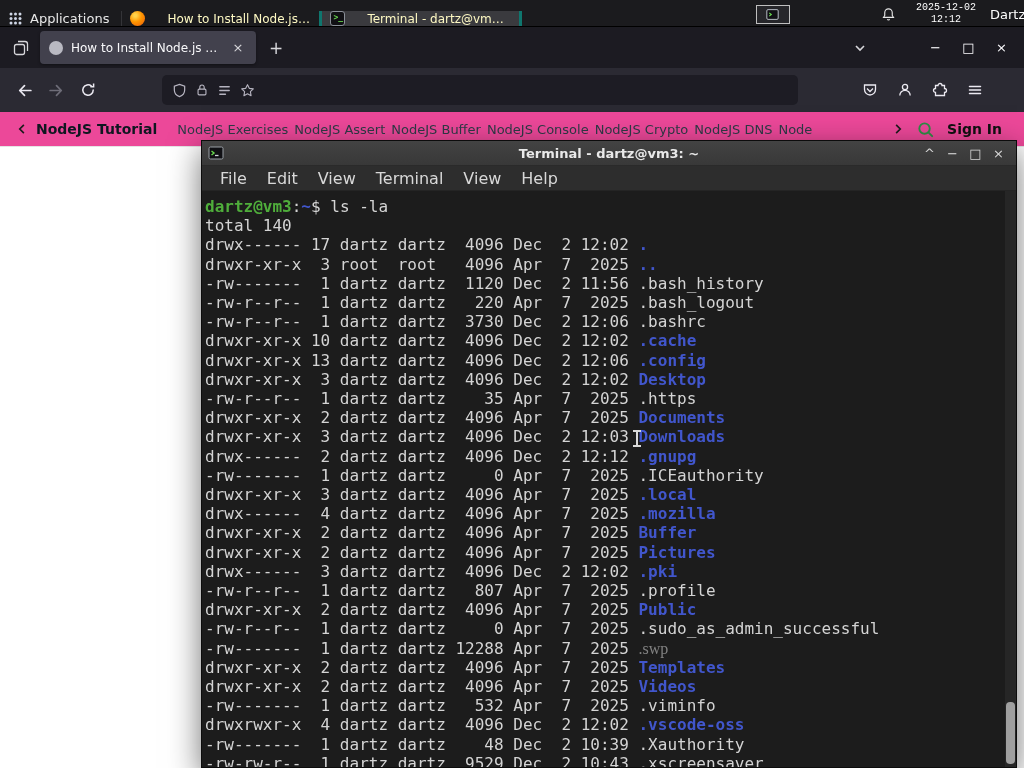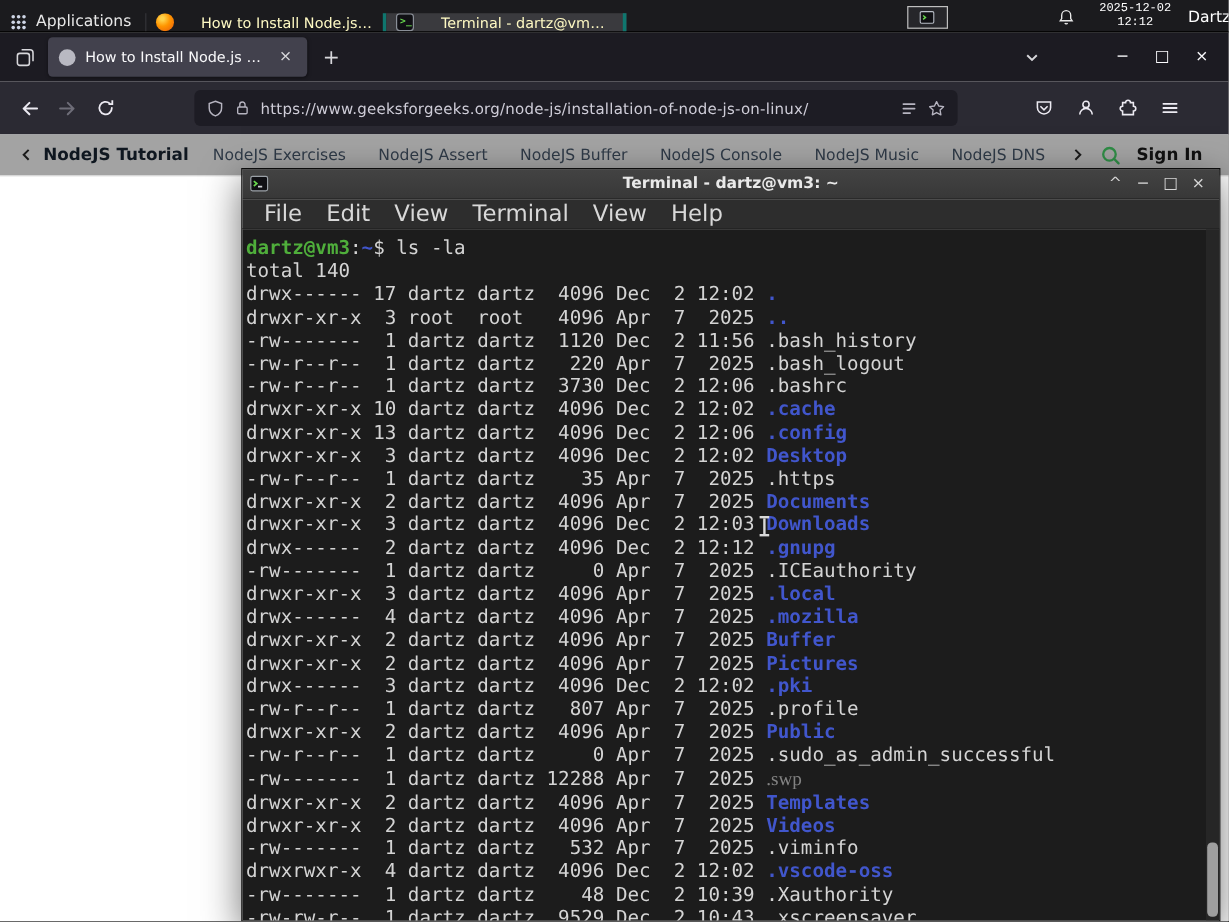--- a/index.html
+++ b/index.html
@@ -59,25 +59,25 @@
   .urlbar {
     width:636px; height:30px; margin-left:58px; background:#1d1c24; border-radius:5px;
     display:flex; align-items:center; padding:0 10px; gap:8px; color:#b6b4c0;
   }
   .url-text { flex:1; font-size:12.5px; color:#cfcdd8; white-space:nowrap; overflow:hidden; letter-spacing:.2px; }
   .urlbar .urlic { color:#b6b4c0; display:flex; }
   .toolbar-icons { display:flex; align-items:center; margin-left:56px; gap:3px; }
 
   
   .site-nav {
-    height:35px; background:#a3a3a3; display:flex; align-items:center; padding:0 0 0 16px;
+    height:35px; background:#ec4899; display:flex; align-items:center; padding:0 0 0 16px;
     border-bottom:1px solid #e4e4e4; box-shadow:0 2px 4px rgba(0,0,0,.08); color:#111;
   }
   .back-group { display:flex; align-items:center; gap:8px; font-size:14px; font-weight:bold; color:#0f1720; flex:0 0 auto; margin-right:20px; }
-  .site-nav-items { display:flex; align-items:center; gap:27px; flex:1; overflow:hidden; white-space:nowrap; }
+  .site-nav-items { display:flex; align-items:center; gap:6px; flex:1; overflow:hidden; white-space:nowrap; }
   .nav-item { font-size:13px; color:#2f3a47; flex:0 0 auto; }
   .nav-right { display:flex; align-items:center; gap:12px; padding:0 22px 0 4px; flex:0 0 auto; }
   .chev-dark { color:#1b1b1b; display:flex; }
   .signin { font-size:14px; font-weight:600; color:#111; }
   .page-bg { flex:1; background:#fff; }
 
   
   .term {
     position:absolute; left:201px; top:140px; width:816px; height:628px; z-index:20;
     display:flex; flex-direction:column; border:1px solid #0c0c0c;
@@ -87,21 +87,21 @@
     height:25px; background:linear-gradient(#434343,#383838); border-bottom:1px solid #2a2a2a;
     display:flex; align-items:center; padding:0 6px; position:relative; flex:0 0 auto;
   }
   .term-title-ic { width:16px; height:16px; }
   .term-title-text {
     position:absolute; left:0; right:0; text-align:center; font-size:13px; font-weight:bold; color:#e9e9e9; pointer-events:none;
   }
   .term-btns { margin-left:auto; display:flex; z-index:2; }
   .term-btn { width:23px; height:22px; display:flex; align-items:center; justify-content:center; font-size:13px; color:#d6d6d6; }
   .term-menu { height:25px; background:#2d2d2d; border-bottom:1px solid #242424; display:flex; align-items:center; padding-left:8px; flex:0 0 auto; }
-  .menu-item { font-size:19px; color:#d8d8d8; padding:0 10px; }
+  .menu-item { font-size:16px; color:#d8d8d8; padding:0 10px; }
   .term-body { flex:1; background:#1c1c1c; position:relative; overflow:hidden; }
   .term-body pre {
     margin:0; padding:6px 16px 0 3px;
     font-family:"DejaVu Sans Mono", monospace; font-size:16px; line-height:19.2px;
     color:#d4d4d4; white-space:pre;
   }
   .c-green { color:#4fae3b; font-weight:bold; }
   .c-blue  { color:#4156cc; font-weight:bold; }
   .c-dir   { color:#4156cc; font-weight:bold; }
   .c-file  { color:#d4d4d4; }
@@ -219,21 +219,20 @@
           <svg class="svgic" width="15" height="15" viewBox="0 0 16 16">
               <path d="M8 1.5 L13.5 3.5 V7.5 C13.5 11 11.3 13.4 8 14.5 C4.7 13.4 2.5 11 2.5 7.5 V3.5 Z" fill="none" stroke="currentColor" stroke-width="1.3"></path>
             </svg>
         </span>
         <span class="urlic">
           <svg class="svgic" width="14" height="14" viewBox="0 0 16 16">
               <rect x="3.5" y="7" width="9" height="6.5" rx="1.2" fill="none" stroke="currentColor" stroke-width="1.3"></rect>
               <path d="M5.5 7 V4.8 a2.5 2.5 0 0 1 5 0 V7" fill="none" stroke="currentColor" stroke-width="1.3"></path>
             </svg>
         </span>
-        <span class="url-text">https://www.geeksforgeeks.org/node-js/installation-of-node-js-on-linux/</span>
         <span class="urlic">
           <svg class="svgic" width="15" height="15" viewBox="0 0 16 16">
               <path d="M3 4 h10 M3 8 h10 M3 12 h6" stroke="currentColor" stroke-width="1.5" stroke-linecap="round"></path>
             </svg>
         </span>
         <span class="urlic">
           <svg class="svgic" width="15" height="15" viewBox="0 0 16 16">
               <path d="M8 1.8 L9.9 5.7 L14.2 6.3 L11.1 9.3 L11.8 13.5 L8 11.5 L4.2 13.5 L4.9 9.3 L1.8 6.3 L6.1 5.7 Z" fill="none" stroke="currentColor" stroke-width="1.2" stroke-linejoin="round"></path>
             </svg>
         </span>
@@ -271,21 +270,21 @@
               <path d="M10.5 2.5 L5 8 L10.5 13.5" fill="none" stroke="currentColor" stroke-width="2.2"></path>
             </svg>
         </span>
         <span>NodeJS Tutorial</span>
       </div>
       <div class="site-nav-items">
           <span class="nav-item">NodeJS Exercises</span>
           <span class="nav-item">NodeJS Assert</span>
           <span class="nav-item">NodeJS Buffer</span>
           <span class="nav-item">NodeJS Console</span>
-          <span class="nav-item">NodeJS Music</span>
+          <span class="nav-item">NodeJS Crypto</span>
           <span class="nav-item">NodeJS DNS</span>
           <span class="nav-item">Node</span>
         </div>
       <div class="nav-right">
         <span class="chev-dark">
           <svg class="svgic" width="12" height="12" viewBox="0 0 16 16">
               <path d="M5.5 2.5 L11 8 L5.5 13.5" fill="none" stroke="currentColor" stroke-width="2.2"></path>
             </svg>
         </span>
         <span>

